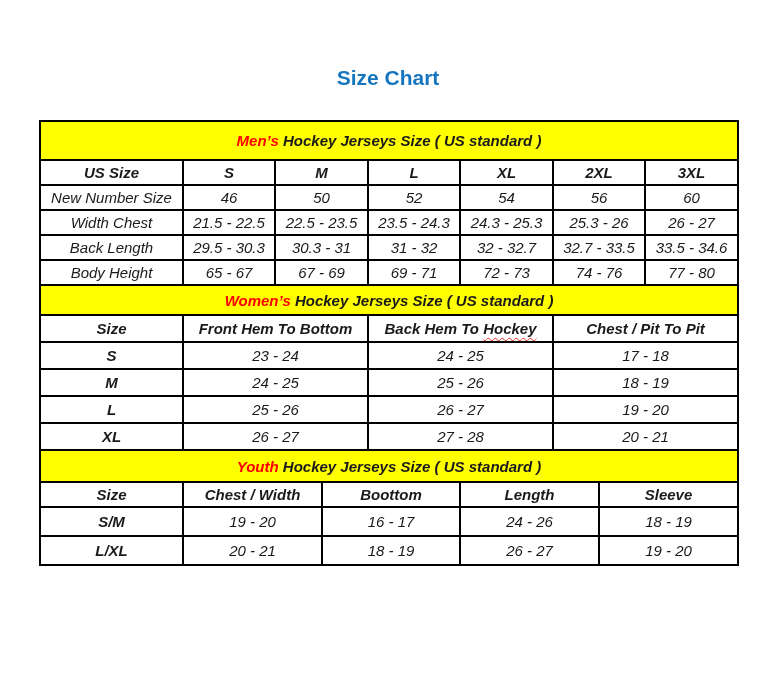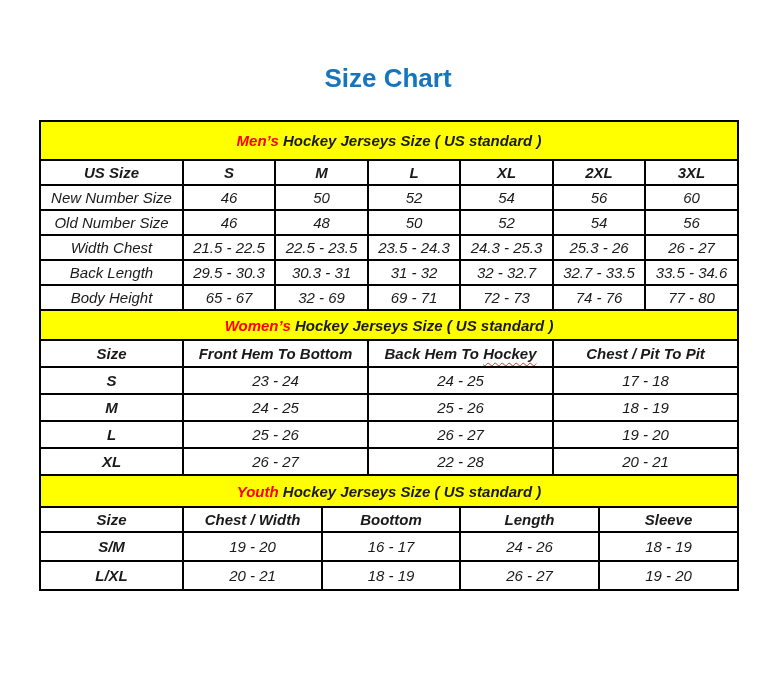--- a/index.html
+++ b/index.html
@@ -10,21 +10,21 @@
   body {
     width: 776px;
     height: 692px;
     font-family: "Liberation Sans", sans-serif;
     color: #1a1a1a;
     overflow: hidden;
   }
   .page-title {
     margin: 60px 0 0 0;
     text-align: center;
-    font-size: 26px;
+    font-size: 21px;
     line-height: 36px;
     font-weight: bold;
     color: #1576BF;
   }
   .chart-wrap {
     width: 698px;
     margin: 24px auto 0 auto;
   }
   table.sz {
     border-collapse: collapse;
@@ -105,50 +105,41 @@
     <tr>
       <td>New Number Size</td>
       <td>46</td>
       <td>50</td>
       <td>52</td>
       <td>54</td>
       <td>56</td>
       <td>60</td>
     </tr>
     <tr>
-      <td>Old Number Size</td>
-      <td>46</td>
-      <td>48</td>
-      <td>50</td>
-      <td>52</td>
-      <td>54</td>
-      <td>56</td>
-    </tr>
-    <tr>
       <td>Width Chest</td>
       <td>21.5 - 22.5</td>
       <td>22.5 - 23.5</td>
       <td>23.5 - 24.3</td>
       <td>24.3 - 25.3</td>
       <td>25.3 - 26</td>
       <td>26 - 27</td>
     </tr>
     <tr>
       <td>Back Length</td>
       <td>29.5 - 30.3</td>
       <td>30.3 - 31</td>
       <td>31 - 32</td>
       <td>32 - 32.7</td>
       <td>32.7 - 33.5</td>
       <td>33.5 - 34.6</td>
     </tr>
     <tr>
       <td>Body Height</td>
       <td>65 - 67</td>
-      <td>32 - 69</td>
+      <td>67 - 69</td>
       <td>69 - 71</td>
       <td>72 - 73</td>
       <td>74 - 76</td>
       <td>77 - 80</td>
     </tr>
   </tbody>
     </table>
 
   <table class="sz womens">
     <colgroup>
@@ -181,21 +172,21 @@
     </tr>
     <tr>
       <td class="lblb">L</td>
       <td>25 - 26</td>
       <td>26 - 27</td>
       <td>19 - 20</td>
     </tr>
     <tr>
       <td class="lblb">XL</td>
       <td>26 - 27</td>
-      <td>22 - 28</td>
+      <td>27 - 28</td>
       <td>20 - 21</td>
     </tr>
   </tbody>
     </table>
 
   <table class="sz youth">
     <colgroup>
       <col style="width:143px">
         <col style="width:139px">
         <col style="width:138px">

